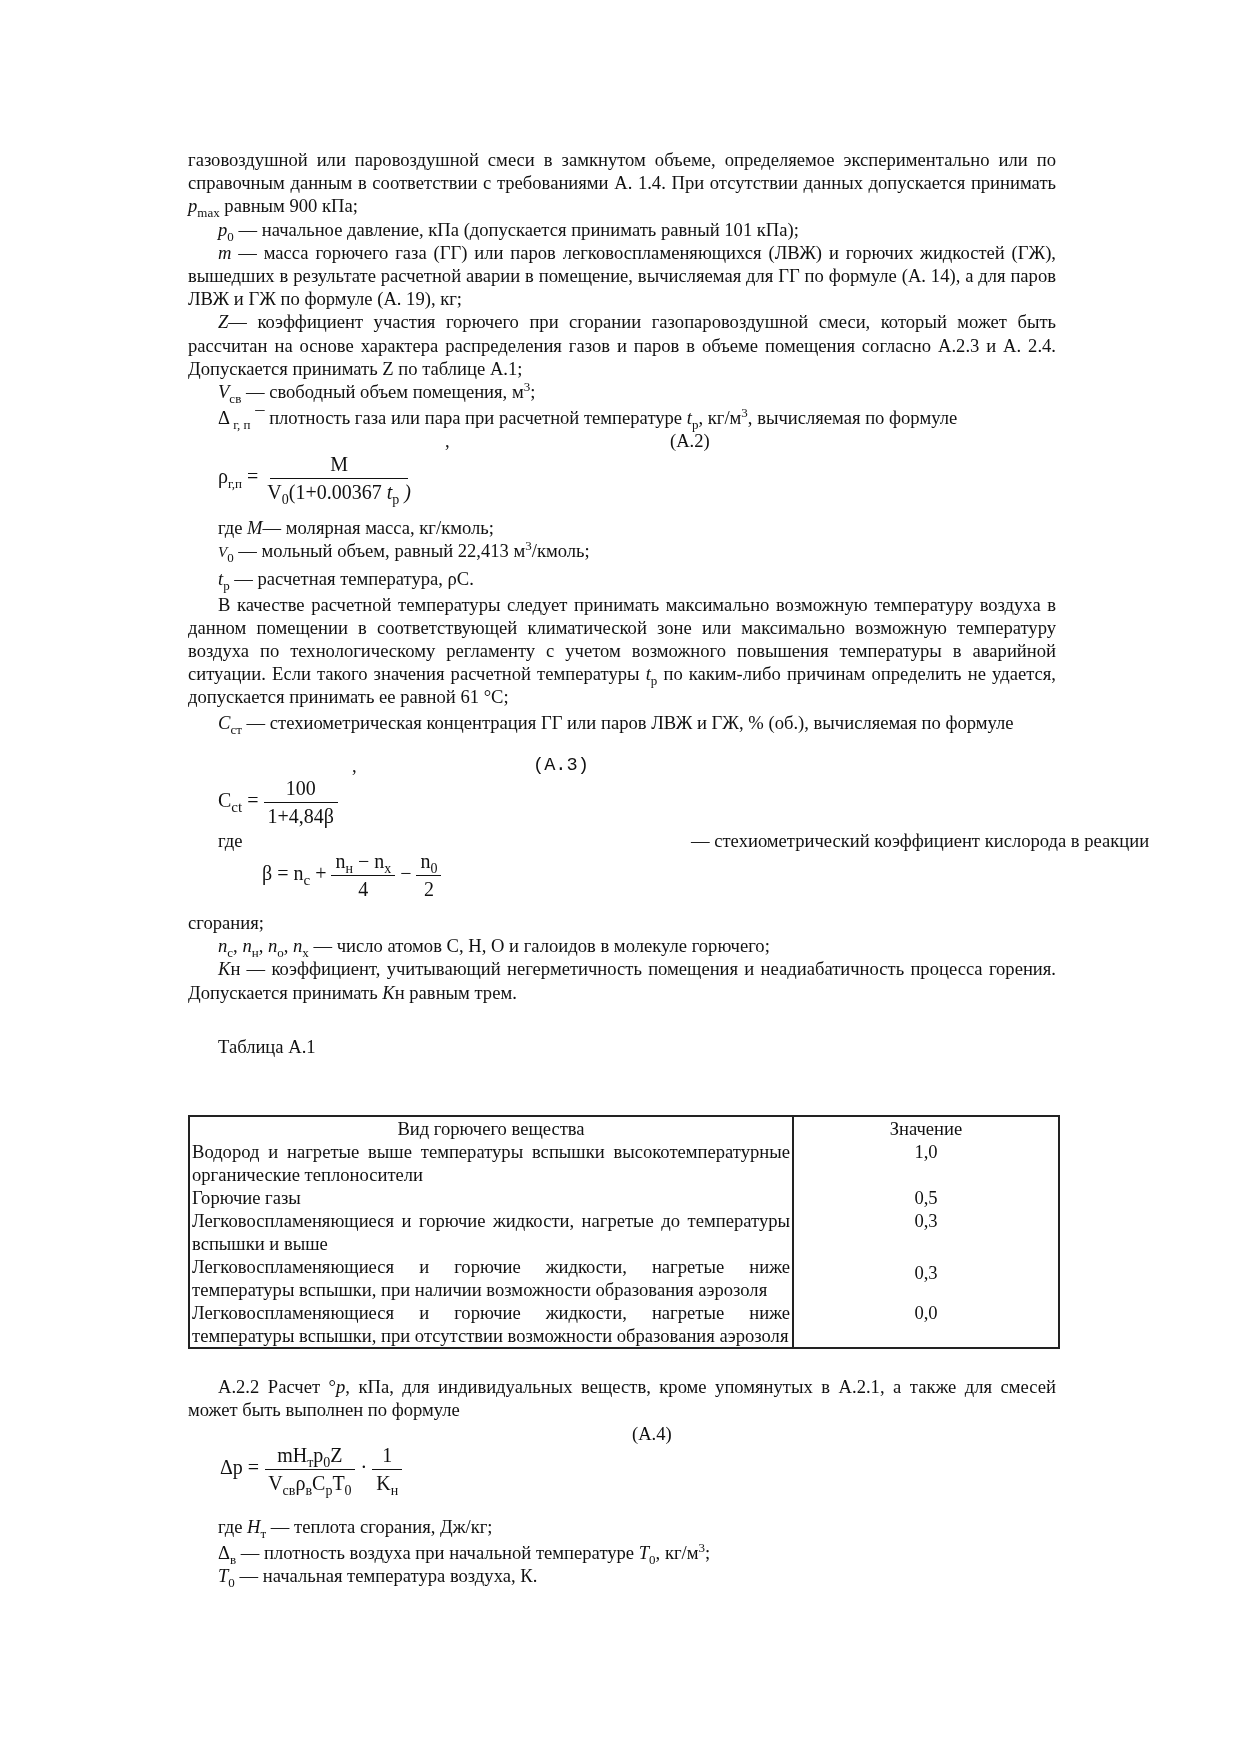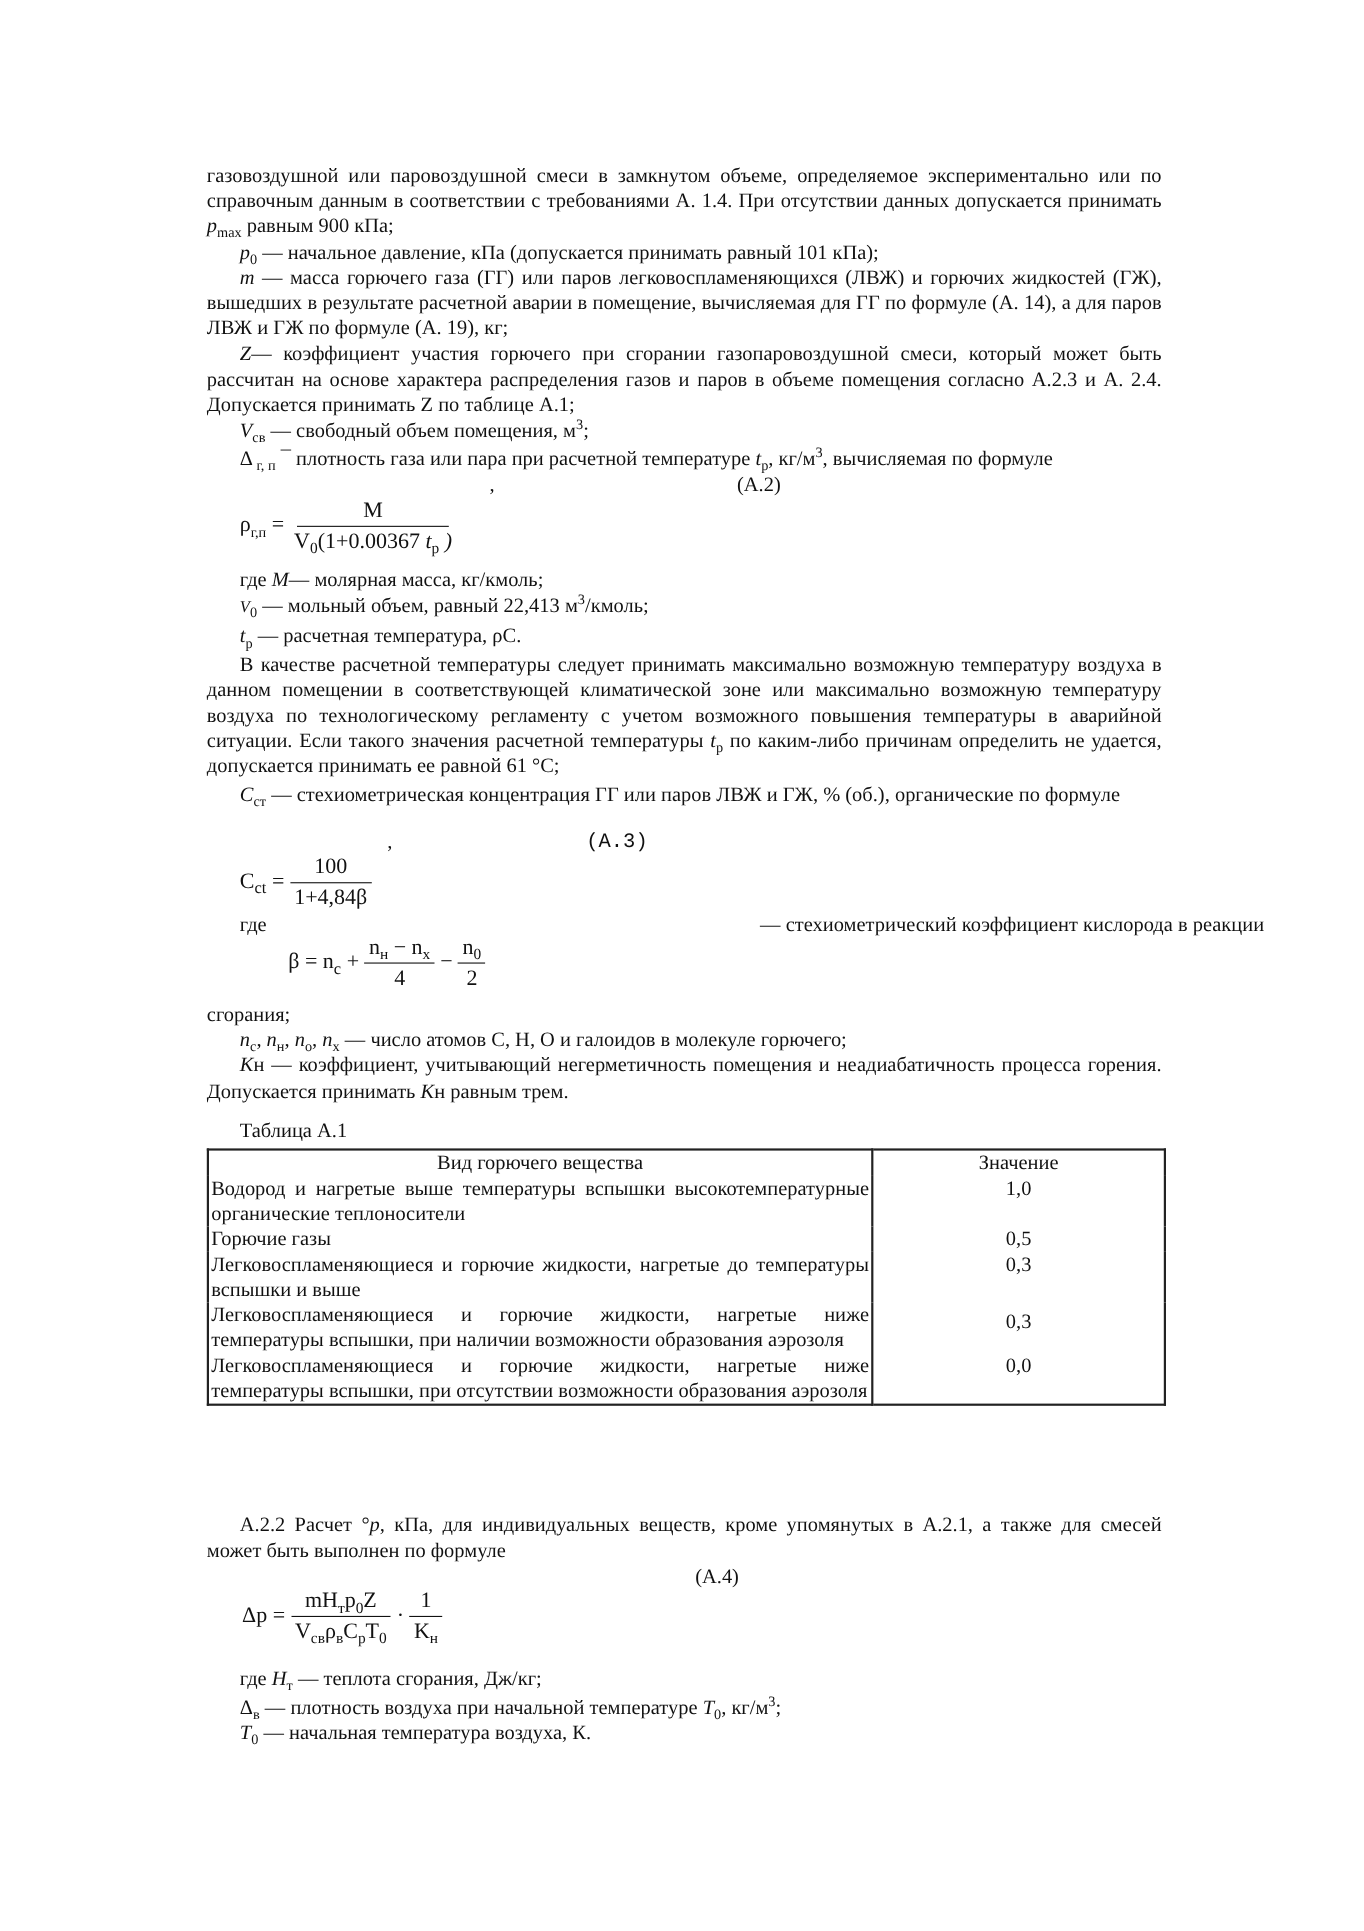--- a/index.html
+++ b/index.html
@@ -9,21 +9,21 @@
   .p { text-align: justify; margin: 0; }
   .ind { text-indent: 30px; }
   .line { position: absolute; white-space: nowrap; }
   i { font-style: italic; }
   sub, sup { font-size: 13px; line-height: 0; }
   .frac { display: inline-flex; flex-direction: column; align-items: center; vertical-align: middle; }
   .frac .num { padding: 0 4px 2px 4px; border-bottom: 1.3px solid #111; }
   .frac .den { padding: 2px 4px 0 4px; }
   .formula { position: absolute; font-size: 20px; font-family: "Liberation Serif", serif; white-space: nowrap; }
   .fnum { position: absolute; font-size: 18.6px; }
-  table.t { position: absolute; left: 188px; top: 1044px; width: 872px; border-collapse: collapse; font-size: 18.6px; line-height: 23px; }
+  table.t { position: absolute; left: 188px; top: 1115px; width: 872px; border-collapse: collapse; font-size: 18.6px; line-height: 23px; }
   table.t td { border-left: 2px solid #222; border-right: 2px solid #222; vertical-align: top; padding: 0 2px; }
   table.t tr.first td { border-top: 2px solid #222; }
   table.t tr.last td { border-bottom: 2px solid #222; }
   table.t td.desc { width: 598px; text-align: justify; }
   table.t td.val { text-align: center; }
   table.t td.hdr { text-align: center; }
 </style>
 </head>
 <body>
 
@@ -51,21 +51,21 @@
     <span class="num" style="padding:0 60px 2px 60px">M</span>
     <span class="den"><span>V</span><sub style="font-size:14px">0</sub><i style="font-style:normal">(1+0.00367 </i><i>t</i><sub style="font-size:14px">р</sub><i> )</i></span>
   </span>
 </div>
 
 <div class="page" style="top:516px;">
   <p class="p ind"><span>где </span><i>M</i><span>— молярная масса, кг/кмоль;</span></p>
   <p class="p ind"><i style="font-size:15px">V</i><sub>0</sub><span> — мольный объем, равный 22,413 м</span><sup>3</sup><span>/кмоль;</span></p>
   <p class="p ind" style="margin-top:3px"><i>t</i><sub>р</sub><span> — расчетная температура, ρС.</span></p>
   <p class="p ind" style="margin-top:2px"><span>В качестве расчетной температуры следует принимать максимально возможную температуру воздуха в данном помещении в соответствующей климатической зоне или максимально возможную температуру воздуха по технологическому регламенту с учетом возможного повышения температуры в аварийной ситуации. Если такого значения расчетной температуры </span><i>t</i><sub>р</sub><span> по каким-либо причинам определить не удается, допускается принимать ее равной 61 °С;</span></p>
-  <p class="p ind" style="margin-top:2px"><i>C</i><sub>ст</sub><span> — стехиометрическая концентрация ГГ или паров ЛВЖ и ГЖ, % (об.), органические по формуле</span></p>
+  <p class="p ind" style="margin-top:2px"><i>C</i><sub>ст</sub><span> — стехиометрическая концентрация ГГ или паров ЛВЖ и ГЖ, % (об.), вычисляемая по формуле</span></p>
 </div>
 
 <span class="fnum" style="left:352px; top:755px;">,</span>
 <span class="fnum" style="left:533px; top:755px;font-family:Liberation Mono, monospace;">(А.3)</span>
 <div class="formula" style="left:218px; top:777px;">
   <span>C</span><sub style="font-size:15px">ct</sub>
   <span>=</span>
   <span class="frac">
     <span class="num" style="padding:0 22px 2px 22px">100</span>
     <span class="den">1+4,84β</span>
@@ -83,21 +83,21 @@
     </span><span> − </span><span class="frac">
       <span class="num"><span>n</span><sub style="font-size:14px">0</sub></span>
       <span class="den">2</span>
     </span>
 </div>
 
 <div class="page" style="top:911px;">
   <p class="p">сгорания;</p>
   <p class="p ind"><i>n</i><sub>с</sub>, <i>n</i><sub>н</sub>, <i>n</i><sub>о</sub>, <i>n</i><sub>х</sub><span> — число атомов С, Н, О и галоидов в молекуле горючего;</span></p>
   <p class="p ind"><i>K</i><span>н</span><span> — коэффициент, учитывающий негерметичность помещения и неадиабатичность процесса горения. Допускается принимать </span><i>K</i><span>н</span><span> равным трем.</span></p>
-  <p class="p ind" style="margin-top:13px">Таблица А.1</p>
+  <p class="p ind" style="margin-top:31px">Таблица А.1</p>
 </div>
 
 <table class="t">
   <tbody>
       <tr class="first">
     <td class="desc hdr">Вид горючего вещества</td>
     <td class="val">Значение</td>
   </tr>
   <tr>
     <td class="desc">Водород и нагретые выше температуры вспышки высокотемпературные органические теплоносители</td>

